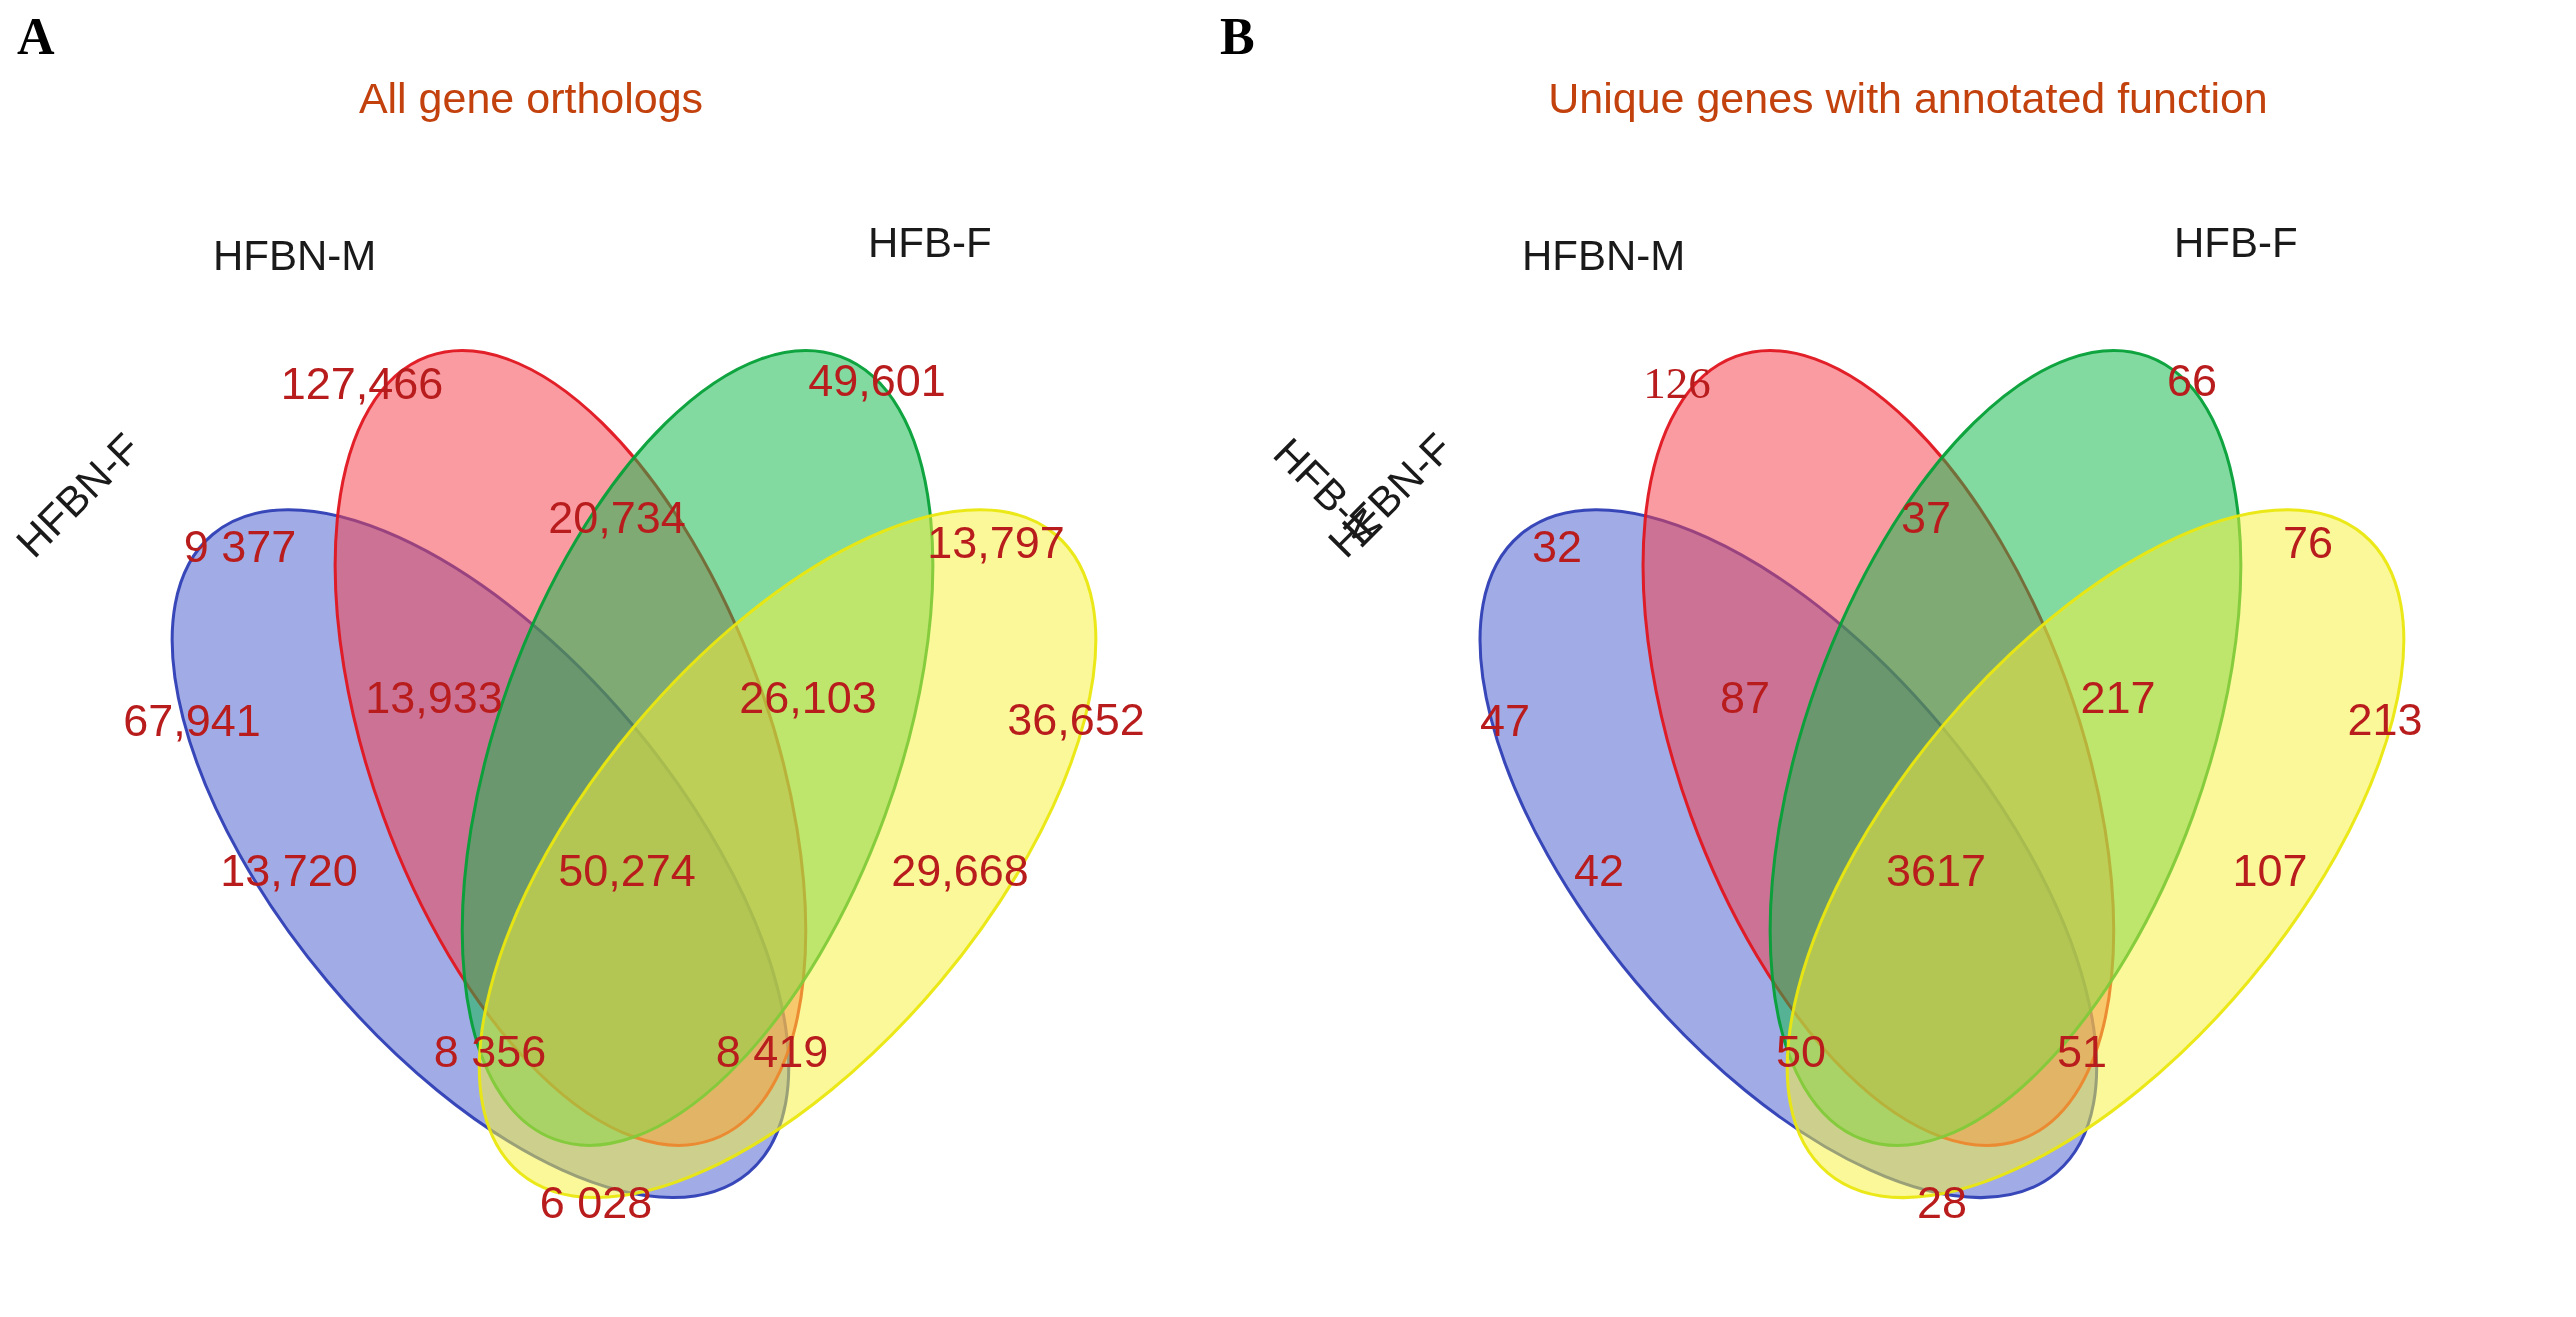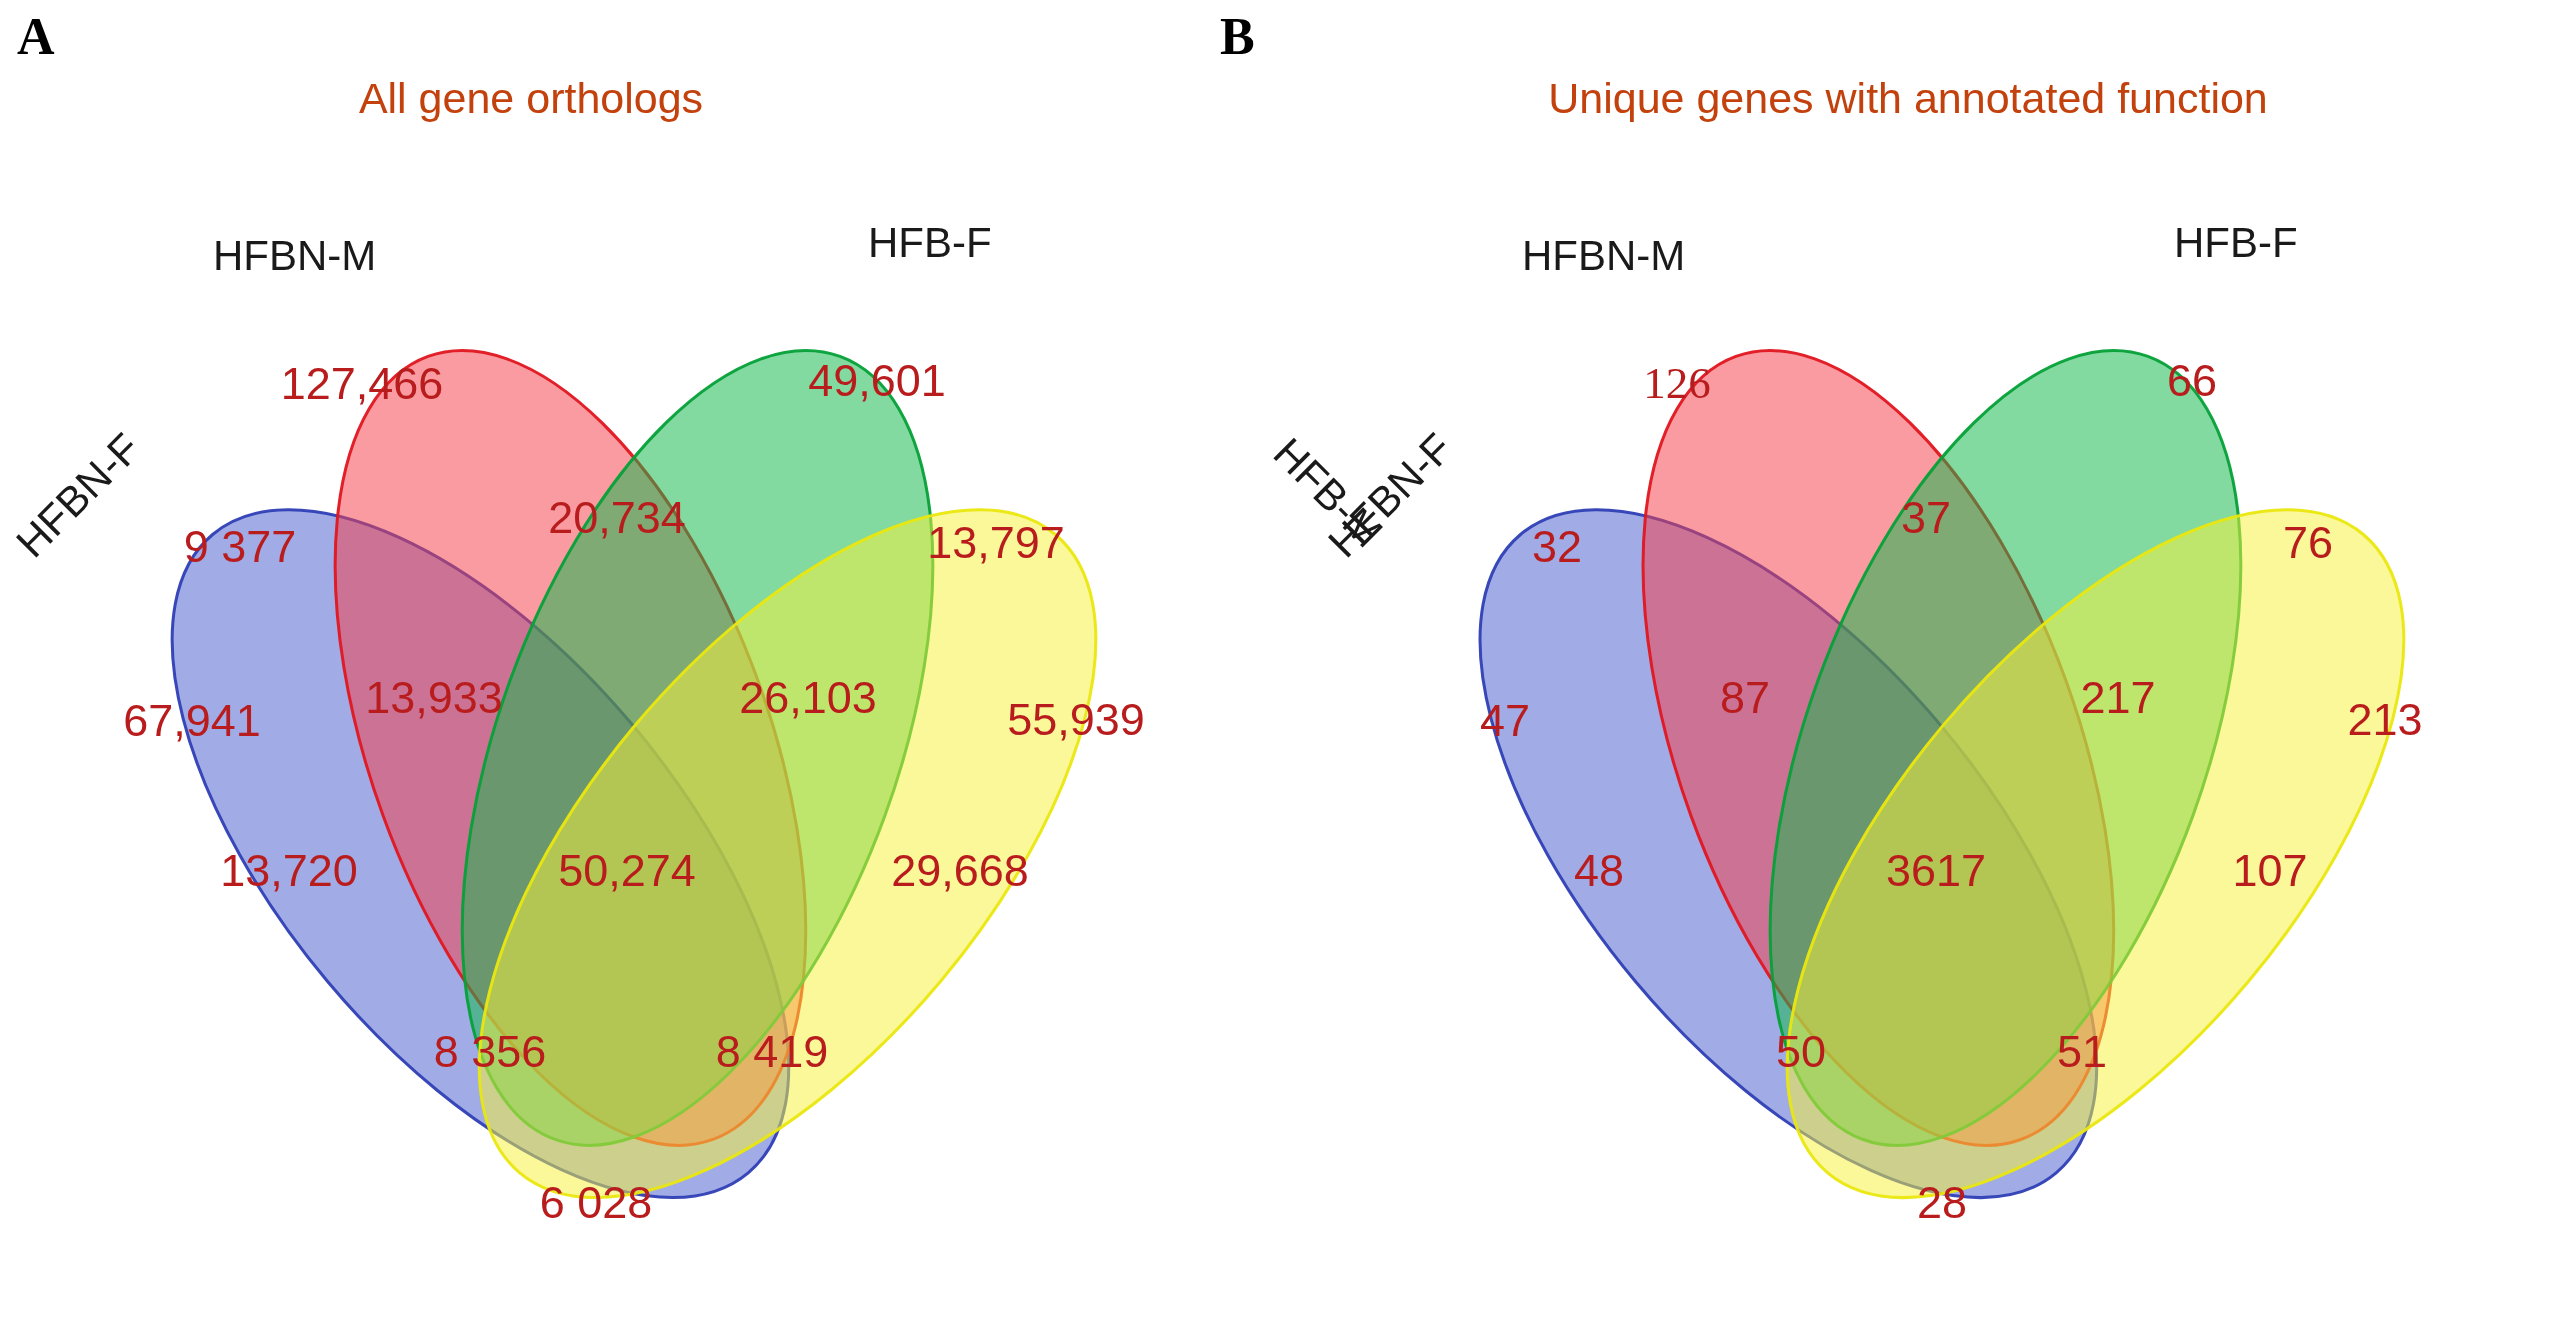--- a/index.html
+++ b/index.html
@@ -108,21 +108,21 @@
         </g>
       </svg>
     </div>
 
     <div class="count" style="left:362px;  top:383px;">127,466</div>
 
     <div class="count" style="left:877px; top:380px;">49,601</div>
 
     <div class="count" style="left:192px;  top:720px;">67,941</div>
 
-    <div class="count" style="left:1076px; top:719px;">55,939</div>
+    <div class="count" style="left:1076px; top:719px;">36,652</div>
 
     <div class="count" style="left:240px;  top:546px;">9 377</div>
 
     <div class="count" style="left:617px; top:517px;">20,734</div>
 
     <div class="count" style="left:996px; top:542px;">13,797</div>
 
     <div class="count" style="left:434px;  top:697px;">13,933</div>
 
     <div class="count" style="left:808px; top:697px;">26,103</div>
@@ -176,21 +176,21 @@
     <div class="count" style="left:289px;  top:546px;">32</div>
 
     <div class="count" style="left:658px; top:517px;">37</div>
 
     <div class="count" style="left:1040px; top:542px;">76</div>
 
     <div class="count" style="left:477px;  top:697px;">87</div>
 
     <div class="count" style="left:850px; top:697px;">217</div>
 
-    <div class="count" style="left:331px;  top:870px;">48</div>
+    <div class="count" style="left:331px;  top:870px;">42</div>
 
     <div class="count" style="left:1002px; top:870px;">107</div>
 
     <div class="count" style="left:668px; top:870px;">3617</div>
 
     <div class="count" style="left:533px;  top:1051px;">50</div>
 
     <div class="count" style="left:814px; top:1051px;">51</div>
 
     <div class="count" style="left:674px; top:1202px;">28</div>

